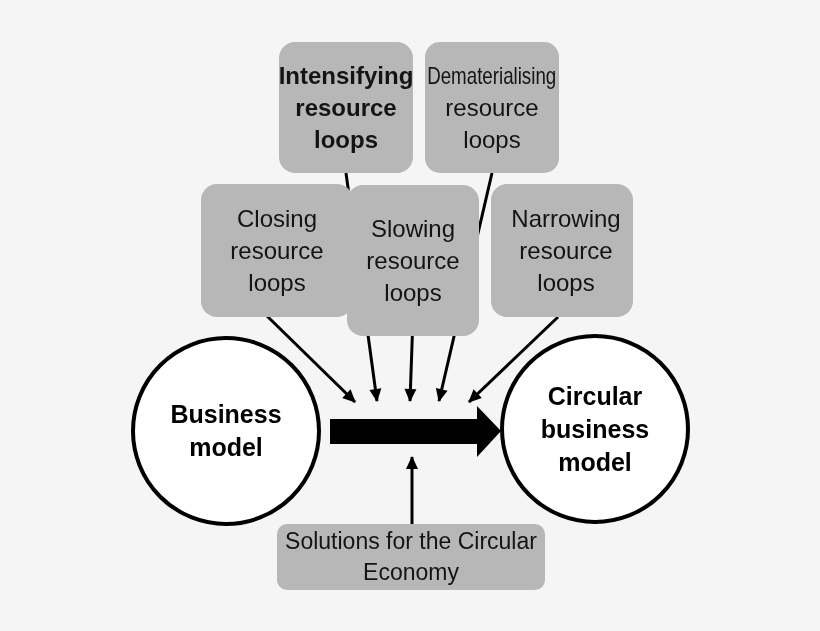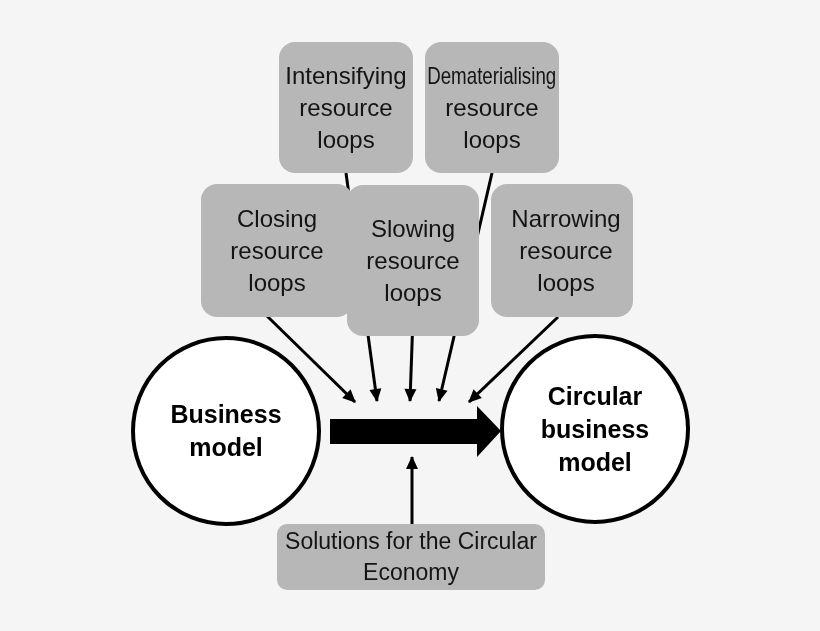--- a/index.html
+++ b/index.html
@@ -43,22 +43,22 @@
     flex-direction: column;
     justify-content: center;
     align-items: center;
     font-weight: bold;
     font-size: 25px;
     line-height: 33px;
     color: #000000;
     text-align: center;
   }
   .circle .ln { white-space: nowrap; }
-  #b-int { left: 279px; top: 42px;  width: 134px; height: 131px; }
-  #b-dem { left: 425px; top: 42px;  width: 134px; height: 131px; }
+  #b-int { left: 279px; top: 42px;  width: 134px; height: 131px; font-weight: bold; }
+  #b-dem { left: 425px; top: 42px;  width: 134px; height: 131px; border-radius: 15px; }
   #b-clo { left: 201px; top: 184px; width: 152px; height: 133px; }
   #b-slo { left: 347px; top: 185px; width: 132px; height: 151px; }
   #b-nar { left: 491px; top: 184px; width: 134px; height: 133px; padding-left: 8px; }
   #b-sol { left: 277px; top: 524px; width: 268px; height: 66px; border-radius: 10px; font-size: 23px; line-height: 31px; }
   #c-biz { left: 131px; top: 336px; }
   #c-cir { left: 500px; top: 334px; }
 </style>
 </head>
 <body>
 

